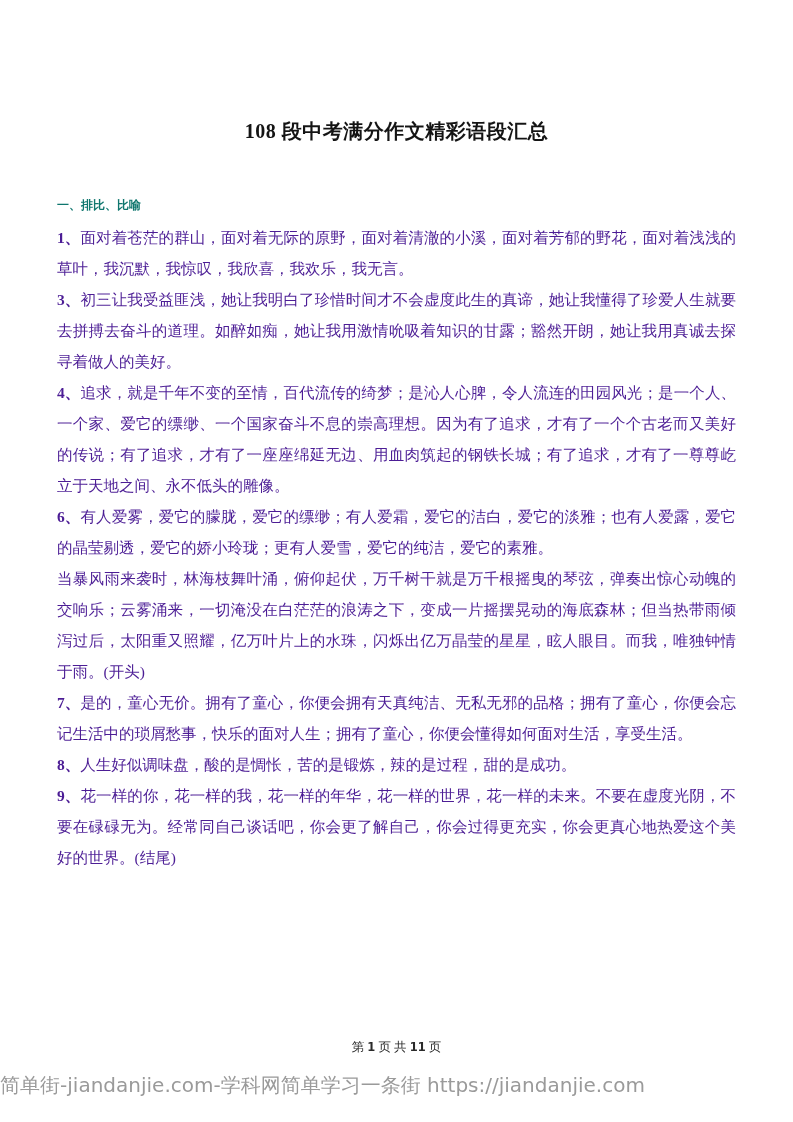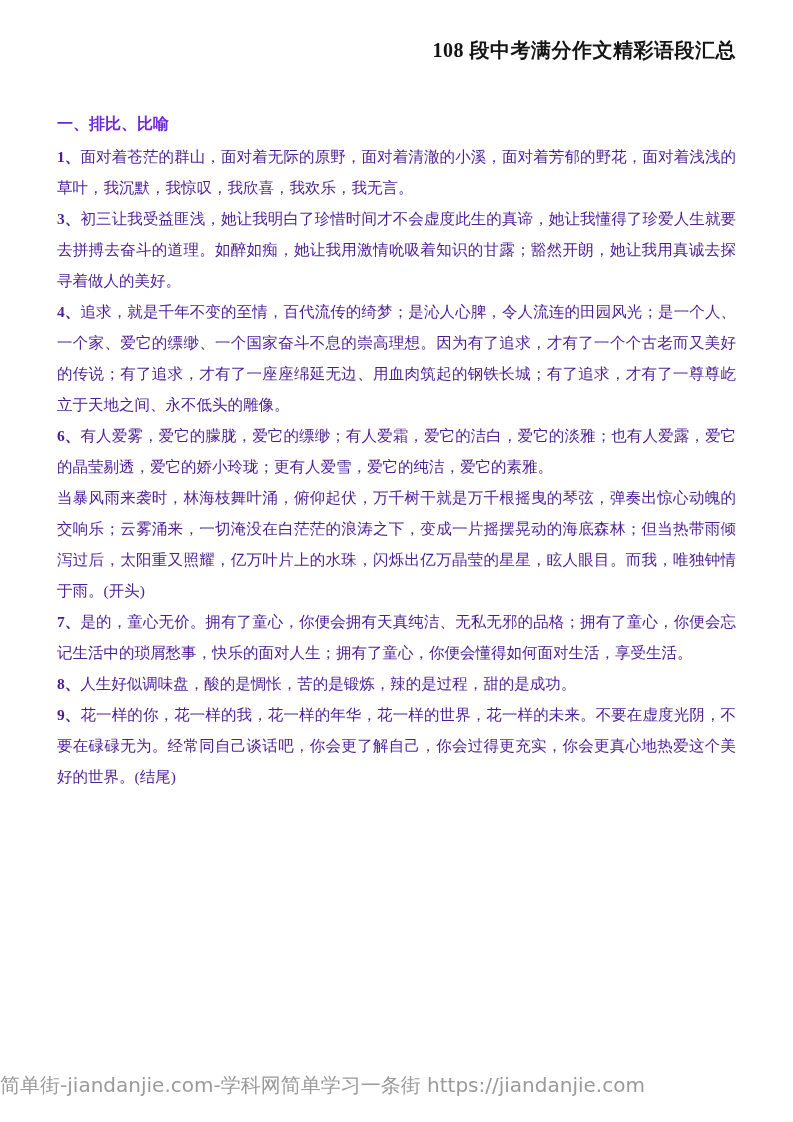--- a/index.html
+++ b/index.html
@@ -16,34 +16,34 @@
     font-family: "Liberation Serif", "DejaVu Serif", serif;
     color: #212121;
   }
   .content {
     position: absolute;
     left: 57px;
     width: 679px;
     top: 0;
   }
   .doc-title {
-    margin-top: 36px;
-    text-align: right;
+    margin-top: 117px;
+    text-align: center;
     font-size: 20px;
     line-height: 28px;
     font-weight: bold;
     color: #141414;
     letter-spacing: 0.5px;
   }
   .section-heading {
     margin-top: 49px;
-    font-size: 16px;
+    font-size: 12px;
     line-height: 22px;
     font-weight: bold;
-    color: #6d28d9;
+    color: #0f766e;
   }
   .body-text {
     margin-top: 6px;
   }
   p.para {
     margin: 0;
     font-size: 15.5px;
     line-height: 31px;
     text-align: justify;
     text-justify: inter-ideograph;
@@ -95,15 +95,16 @@
       <p class="para"><span class="pnum">3、</span><span>初三让我受益匪浅，她让我明白了珍惜时间才不会虚度此生的真谛，她让我懂得了珍爱人生就要去拼搏去奋斗的道理。如醉如痴，她让我用激情吮吸着知识的甘露；豁然开朗，她让我用真诚去探寻着做人的美好。</span></p>
       <p class="para"><span class="pnum">4、</span><span>追求，就是千年不变的至情，百代流传的绮梦；是沁人心脾，令人流连的田园风光；是一个人、一个家、爱它的缥缈、一个国家奋斗不息的崇高理想。因为有了追求，才有了一个个古老而又美好的传说；有了追求，才有了一座座绵延无边、用血肉筑起的钢铁长城；有了追求，才有了一尊尊屹立于天地之间、永不低头的雕像。</span></p>
       <p class="para"><span class="pnum">6、</span><span>有人爱雾，爱它的朦胧，爱它的缥缈；有人爱霜，爱它的洁白，爱它的淡雅；也有人爱露，爱它的晶莹剔透，爱它的娇小玲珑；更有人爱雪，爱它的纯洁，爱它的素雅。</span></p>
       <p class="para"><span class="pnum"></span><span>当暴风雨来袭时，林海枝舞叶涌，俯仰起伏，万千树干就是万千根摇曳的琴弦，弹奏出惊心动魄的交响乐；云雾涌来，一切淹没在白茫茫的浪涛之下，变成一片摇摆晃动的海底森林；但当热带雨倾泻过后，太阳重又照耀，亿万叶片上的水珠，闪烁出亿万晶莹的星星，眩人眼目。而我，唯独钟情于雨。(开头)</span></p>
       <p class="para"><span class="pnum">7、</span><span>是的，童心无价。拥有了童心，你便会拥有天真纯洁、无私无邪的品格；拥有了童心，你便会忘记生活中的琐屑愁事，快乐的面对人生；拥有了童心，你便会懂得如何面对生活，享受生活。</span></p>
       <p class="para"><span class="pnum">8、</span><span>人生好似调味盘，酸的是惆怅，苦的是锻炼，辣的是过程，甜的是成功。</span></p>
       <p class="para"><span class="pnum">9、</span><span>花一样的你，花一样的我，花一样的年华，花一样的世界，花一样的未来。不要在虚度光阴，不要在碌碌无为。经常同自己谈话吧，你会更了解自己，你会过得更充实，你会更真心地热爱这个美好的世界。(结尾)</span></p>
     </div>
   </div>
 
+  <div class="footer"><span>第 </span><span class="fnum">1</span><span> 页 共 </span><span class="fnum">11</span><span> 页</span></div>
 
   <div class="watermark">简单街-jiandanjie.com-学科网简单学习一条街 https://jiandanjie.com</div>
 </div>
 
 </body></html>

